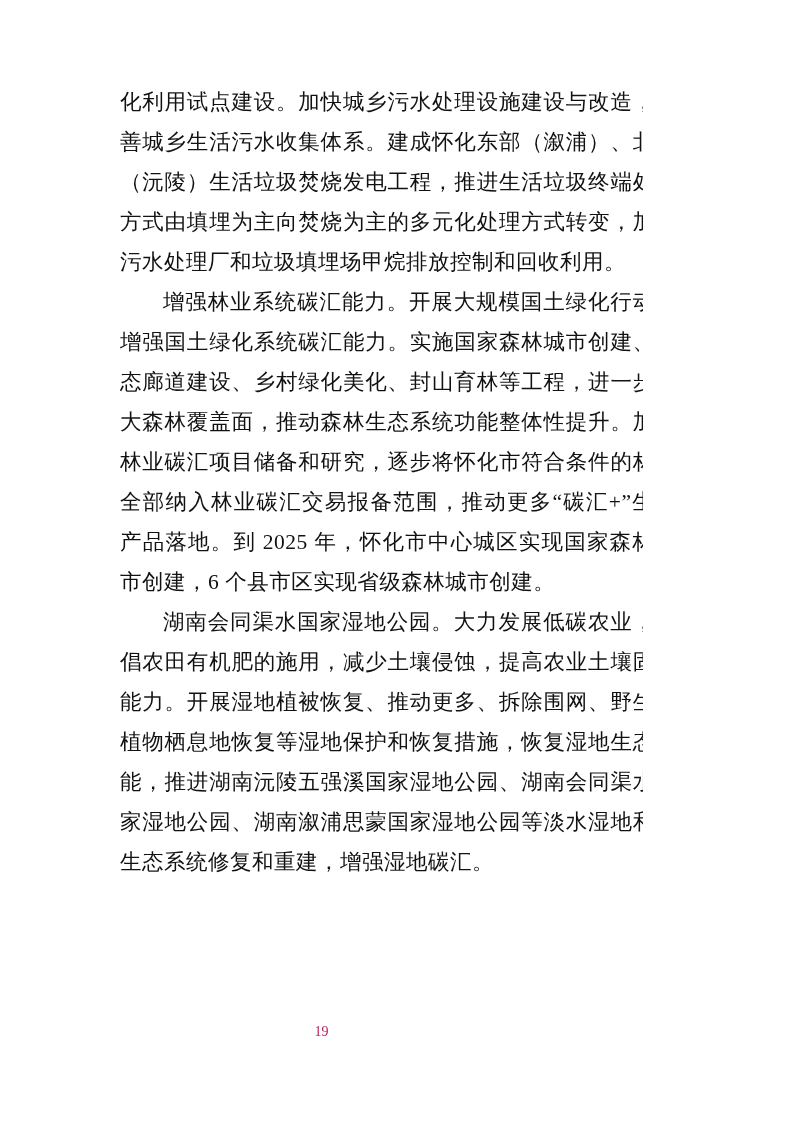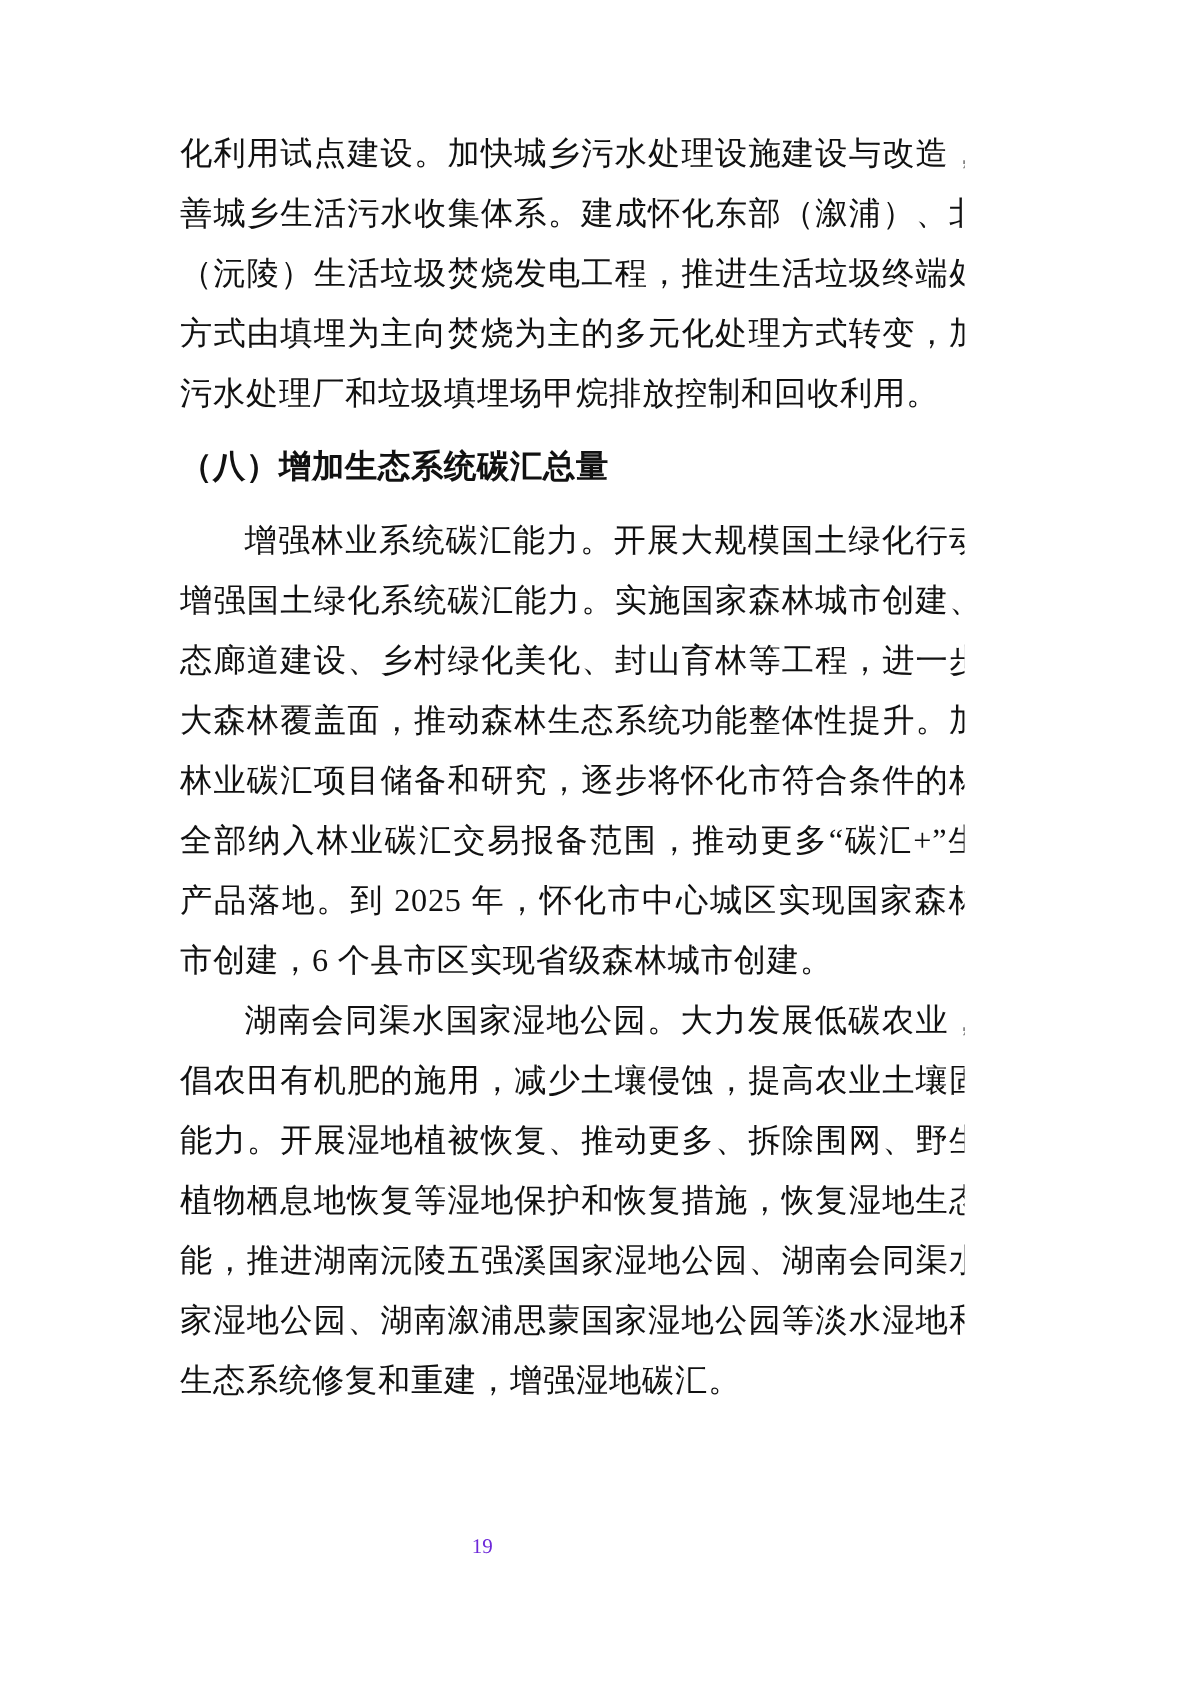--- a/index.html
+++ b/index.html
@@ -46,32 +46,31 @@
   }
   .page-number {
     position: absolute;
     left: 0;
     right: 0;
     top: 1023px;
     text-align: center;
     font-size: 14px;
     line-height: 18px;
     font-family: "Liberation Serif", "DejaVu Serif", serif;
-    color: #6d28d9;
+    color: #be185d;
   }
 </style>
 </head>
 <body>
 
 <div class="page">
   <div class="content">
 
     <p>化利用试点建设。加快城乡污水处理设施建设与改造，完善城乡生活污水收集体系。建成怀化东部（溆浦）、北部（沅陵）生活垃圾焚烧发电工程，推进生活垃圾终端处理方式由填埋为主向焚烧为主的多元化处理方式转变，加强污水处理厂和垃圾填埋场甲烷排放控制和回收利用。</p>
 
-    <h2 class="section-heading">（八）增加生态系统碳汇总量</h2>
 
     <p class="indented"><span class="lead">增强林业系统碳汇能力。</span><span>开展大规模国土绿化行动，增强国土绿化系统碳汇能力。实施国家森林城市创建、生态廊道建设、乡村绿化美化、封山育林等工程，进一步扩大森林覆盖面，推动森林生态系统功能整体性提升。加强林业碳汇项目储备和研究，逐步将怀化市符合条件的林分全部纳入林业碳汇交易报备范围，推动更多“碳汇+”生态产品落地。到 2025 年，怀化市中心城区实现国家森林城市创建，6 个县市区实现省级森林城市创建。</span></p>
 
     <p class="indented"><span class="lead">湖南会同渠水国家湿地公园。</span><span>大力发展低碳农业，提倡农田有机肥的施用，减少土壤侵蚀，提高农业土壤固碳能力。开展湿地植被恢复、推动更多、拆除围网、野生动植物栖息地恢复等湿地保护和恢复措施，恢复湿地生态功能，推进湖南沅陵五强溪国家湿地公园、湖南会同渠水国家湿地公园、湖南溆浦思蒙国家湿地公园等淡水湿地和水生态系统修复和重建，增强湿地碳汇。</span></p>
 
   </div>
 
   <div class="page-number">19</div>
 </div>
 

